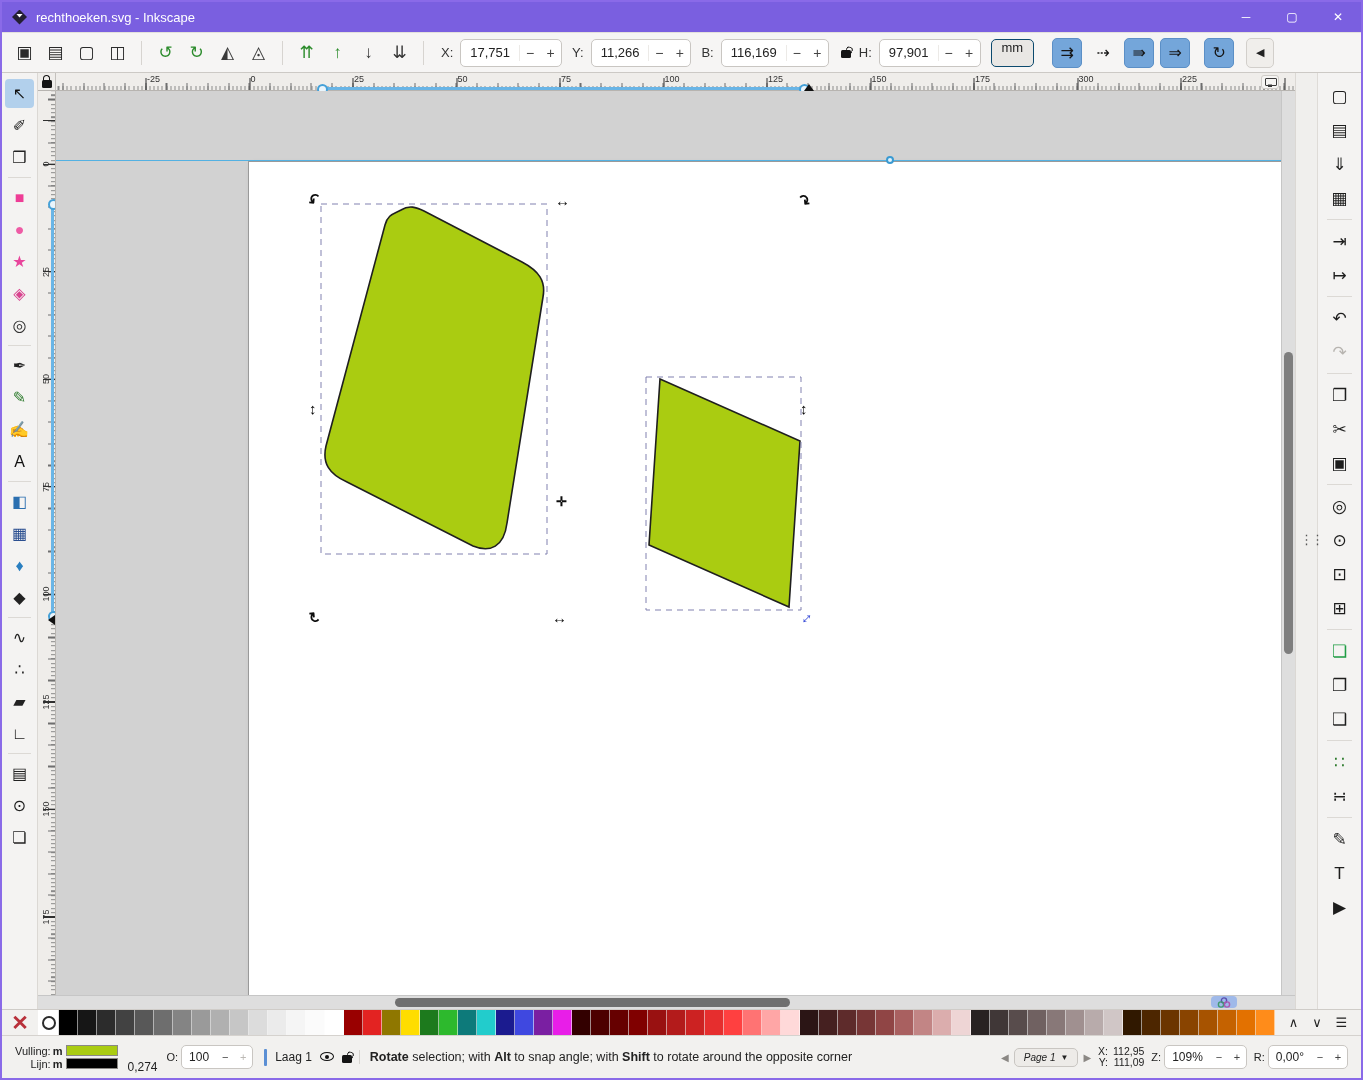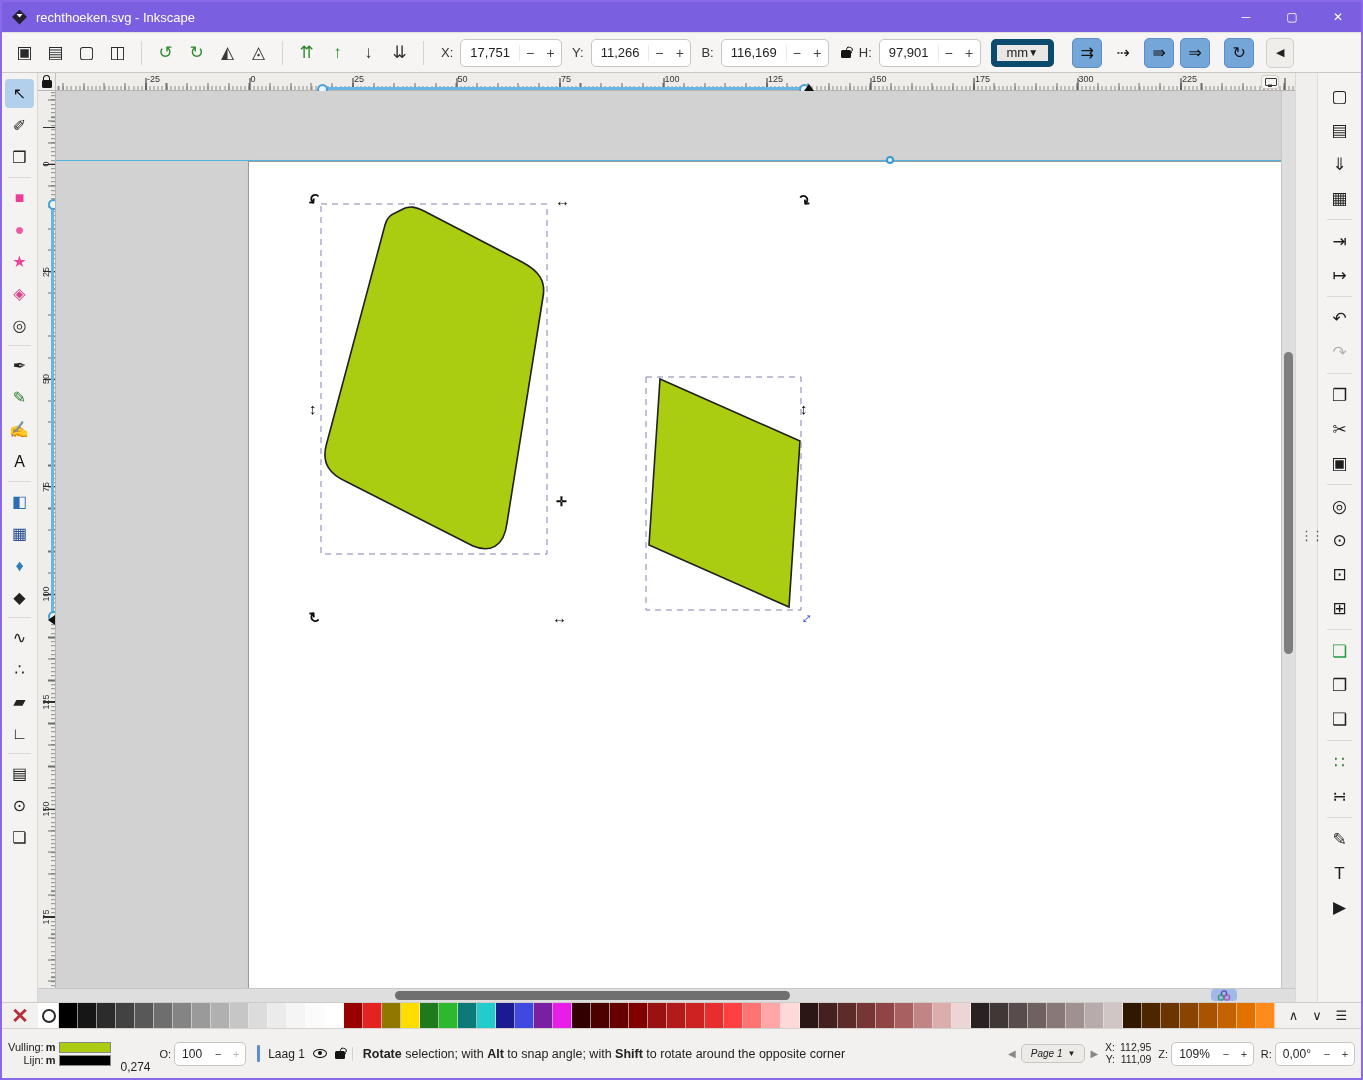--- a/index.html
+++ b/index.html
@@ -17,21 +17,21 @@
   .menu-item{padding:5px 11px;}
   
   .toolbar{height:41px;background:#f6f5f4;border-top:1px solid #e3e0dd;border-bottom:1px solid #ccc9c5;display:flex;align-items:center;padding:0 8px;gap:2px;font-size:13px;flex:0 0 auto;}
   .tb-icon{width:29px;height:29px;display:flex;align-items:center;justify-content:center;font-size:17px;color:#2a2a2a;border-radius:4px;}
   .tb-sep{width:1px;height:24px;background:#d7d4d0;margin:0 7px;flex:0 0 aupx;}
   .fld-label{margin:0 5px 0 8px;color:#333;}
   .spin{display:flex;align-items:center;background:#fff;border:1px solid #c9c6c2;border-radius:5px;height:28px;}
   .spin .val{padding:0 9px;min-width:56px;}
   .spin .sbtn{width:21px;text-align:center;color:#444;font-size:14px;}
   .spin .sbtn.first{border-left:1px solid #eceae7;}
-  .unit-btn{background:#e9e7e4;border:6px solid #0c4a6e;border-radius:5px;height:28px;padding:0 10px;display:flex;align-items:center;gap:0;margin-left:8px;}
+  .unit-btn{background:#e9e7e4;border:1px solid #0c4a6e;border-radius:5px;height:28px;padding:0 10px;display:flex;align-items:center;gap:16px;margin-left:8px;flex-direction:column;}
   .unit-btn .arr{font-size:10px;}
   .toggle{width:30px;height:30px;border-radius:5px;display:flex;align-items:center;justify-content:center;font-size:16px;color:#151515;margin-left:4px;}
   .toggle.active{background:#74a6da;border:1px solid #5b8fc6;}
   .tb-collapse{margin-left:10px;width:28px;height:30px;background:#f0eeeb;border:1px solid #d2cfcb;border-radius:5px;display:flex;align-items:center;justify-content:center;font-size:11px;}
   
   .main{flex:1;display:flex;min-height:0;}
   .toolbox{width:36px;background:#f4f3f2;border-right:1px solid #dbd8d4;display:flex;flex-direction:column;align-items:center;padding-top:3px;overflow:hidden;flex:0 0 auto;}
   .tool{width:29px;height:29px;border-radius:4px;display:flex;align-items:center;justify-content:center;font-size:16px;margin-top:3px;position:relative;flex:0 0 auto;}
   .tool.sep{margin-top:11px;}
   .tool.sep::before{content:"";position:absolute;top:-6px;left:3px;right:3px;height:1px;background:#ddDAD6;background:#dcd9d5;}
@@ -88,21 +88,21 @@
   .cmd.disabled{color:#b7b4b0;}
   
   .palette-row{height:26px;display:flex;align-items:stretch;background:#f2f1ef;border-top:1px solid #cfccc8;flex:0 0 auto;}
   .palette-x{width:36px;display:flex;align-items:center;justify-content:center;color:#b8303a;font-size:21px;font-weight:bold;flex:0 0 auto;}
   .swatches{flex:1;display:flex;overflow:hidden;}
   .swatch{flex:0 0 19px;height:100%;border-right:1px solid rgba(255,255,255,.55);}
   .swatch-none{flex:0 0 21px;background:#fff;position:relative;border-right:1px solid #ddd;}
   .swatch-none::after{content:"";position:absolute;left:4px;top:6px;width:10px;height:10px;border:2px solid #2b2b2b;border-radius:50%;}
   .palette-ctrl{flex:0 0 86px;display:flex;align-items:center;justify-content:space-evenly;font-size:13px;color:#222;}
   
-  .statusbar{height:50px;background:#f2f1ef;border-top:1px solid #d5d2ce;display:flex;align-items:center;font-size:11px;padding:0 6px;gap:7px;flex:0 0 auto;}
+  .statusbar{height:43px;background:#f2f1ef;border-top:1px solid #d5d2ce;display:flex;align-items:center;font-size:11px;padding:0 13px;gap:7px;flex:0 0 auto;}
   .fillstroke{display:grid;grid-template-columns:auto auto;grid-auto-rows:13px;align-items:center;column-gap:4px;}
   .fs-label{text-align:right;white-space:nowrap;}
   .fs-label b{margin-left:2px;}
   .sw-box{width:52px;height:11px;border:1px solid #8a8884;}
   .strokew{align-self:flex-end;margin:0 2px 4px 2px;font-size:12px;}
   .opacity{display:flex;align-items:center;gap:3px;}
   .mini-spin{display:flex;align-items:center;background:#fff;border:1px solid #c9c6c2;border-radius:5px;height:24px;}
   .mini-spin .val{padding:0 7px;min-width:30px;text-align:left;font-size:12px;}
   .mini-spin .sbtn{width:18px;text-align:center;color:#444;}
   .mini-spin .sbtn.off{color:#bcb9b5;}

